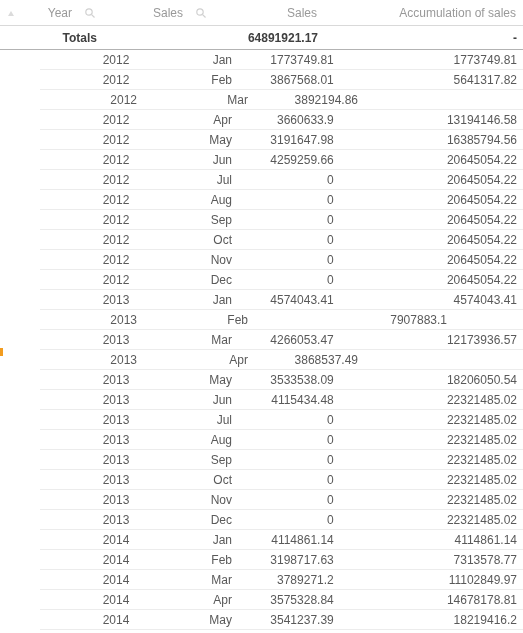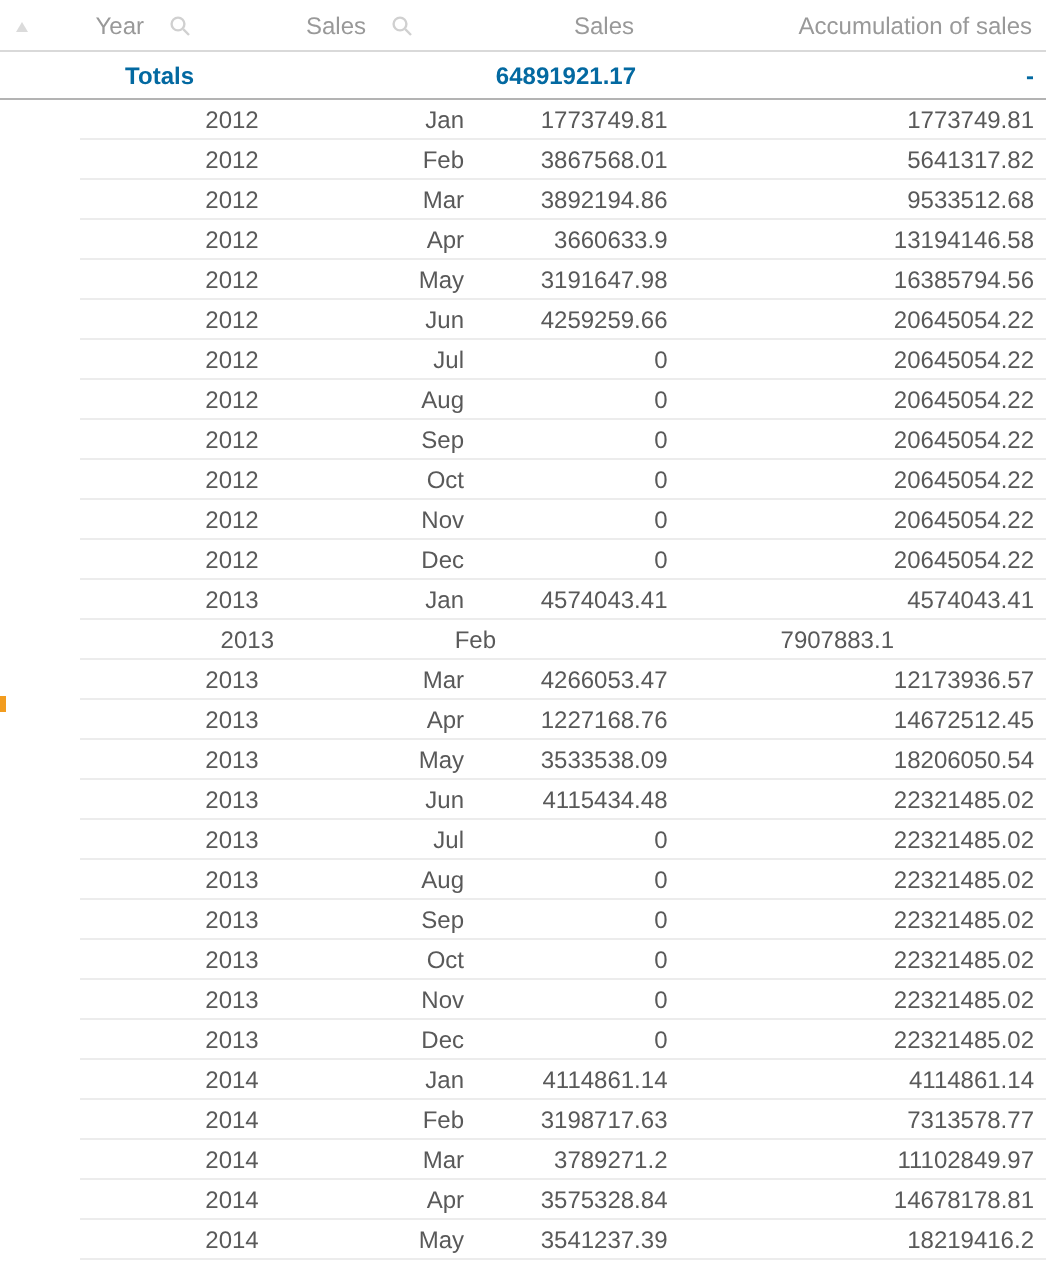--- a/index.html
+++ b/index.html
@@ -39,21 +39,21 @@
     width: 12px; height: 12px;
     margin-left: 6px;
     opacity: 0.45;
   }
   .totals-row {
     display: flex;
     height: 24px;
     align-items: center;
     border-bottom: 1px solid #b3b3b3;
     font-weight: 600;
-    color: #0369a1;
+    color: #404040;
   }
   .totals-label {
     padding-left: 4px;
     text-align: left;
   }
   .data-row {
     display: flex;
     height: 20px;
     align-items: center;
     border-bottom: 1px solid #ececec;
@@ -132,21 +132,20 @@
       <div class="data-row">
         <div class="cell col-year">2012</div>
         <div class="cell col-month">Feb</div>
         <div class="cell col-sales">3867568.01</div>
         <div class="cell col-acc">5641317.82</div>
       </div>
       <div class="data-row">
         <div class="cell col-year">2012</div>
         <div class="cell col-month">Mar</div>
         <div class="cell col-sales">3892194.86</div>
-        <div class="cell col-acc">9533512.68</div>
       </div>
       <div class="data-row">
         <div class="cell col-year">2012</div>
         <div class="cell col-month">Apr</div>
         <div class="cell col-sales">3660633.9</div>
         <div class="cell col-acc">13194146.58</div>
       </div>
       <div class="data-row">
         <div class="cell col-year">2012</div>
         <div class="cell col-month">May</div>
@@ -208,22 +207,21 @@
       </div>
       <div class="data-row">
         <div class="cell col-year">2013</div>
         <div class="cell col-month">Mar</div>
         <div class="cell col-sales">4266053.47</div>
         <div class="cell col-acc">12173936.57</div>
       </div>
       <div class="data-row">
         <div class="cell col-year">2013</div>
         <div class="cell col-month">Apr</div>
-        <div class="cell col-sales">1227168.76</div>
-        <div class="cell col-acc">14672512.45</div>
+        <div class="cell col-sales">3868537.49</div>
       </div>
       <div class="data-row">
         <div class="cell col-year">2013</div>
         <div class="cell col-month">May</div>
         <div class="cell col-sales">3533538.09</div>
         <div class="cell col-acc">18206050.54</div>
       </div>
       <div class="data-row">
         <div class="cell col-year">2013</div>
         <div class="cell col-month">Jun</div>

